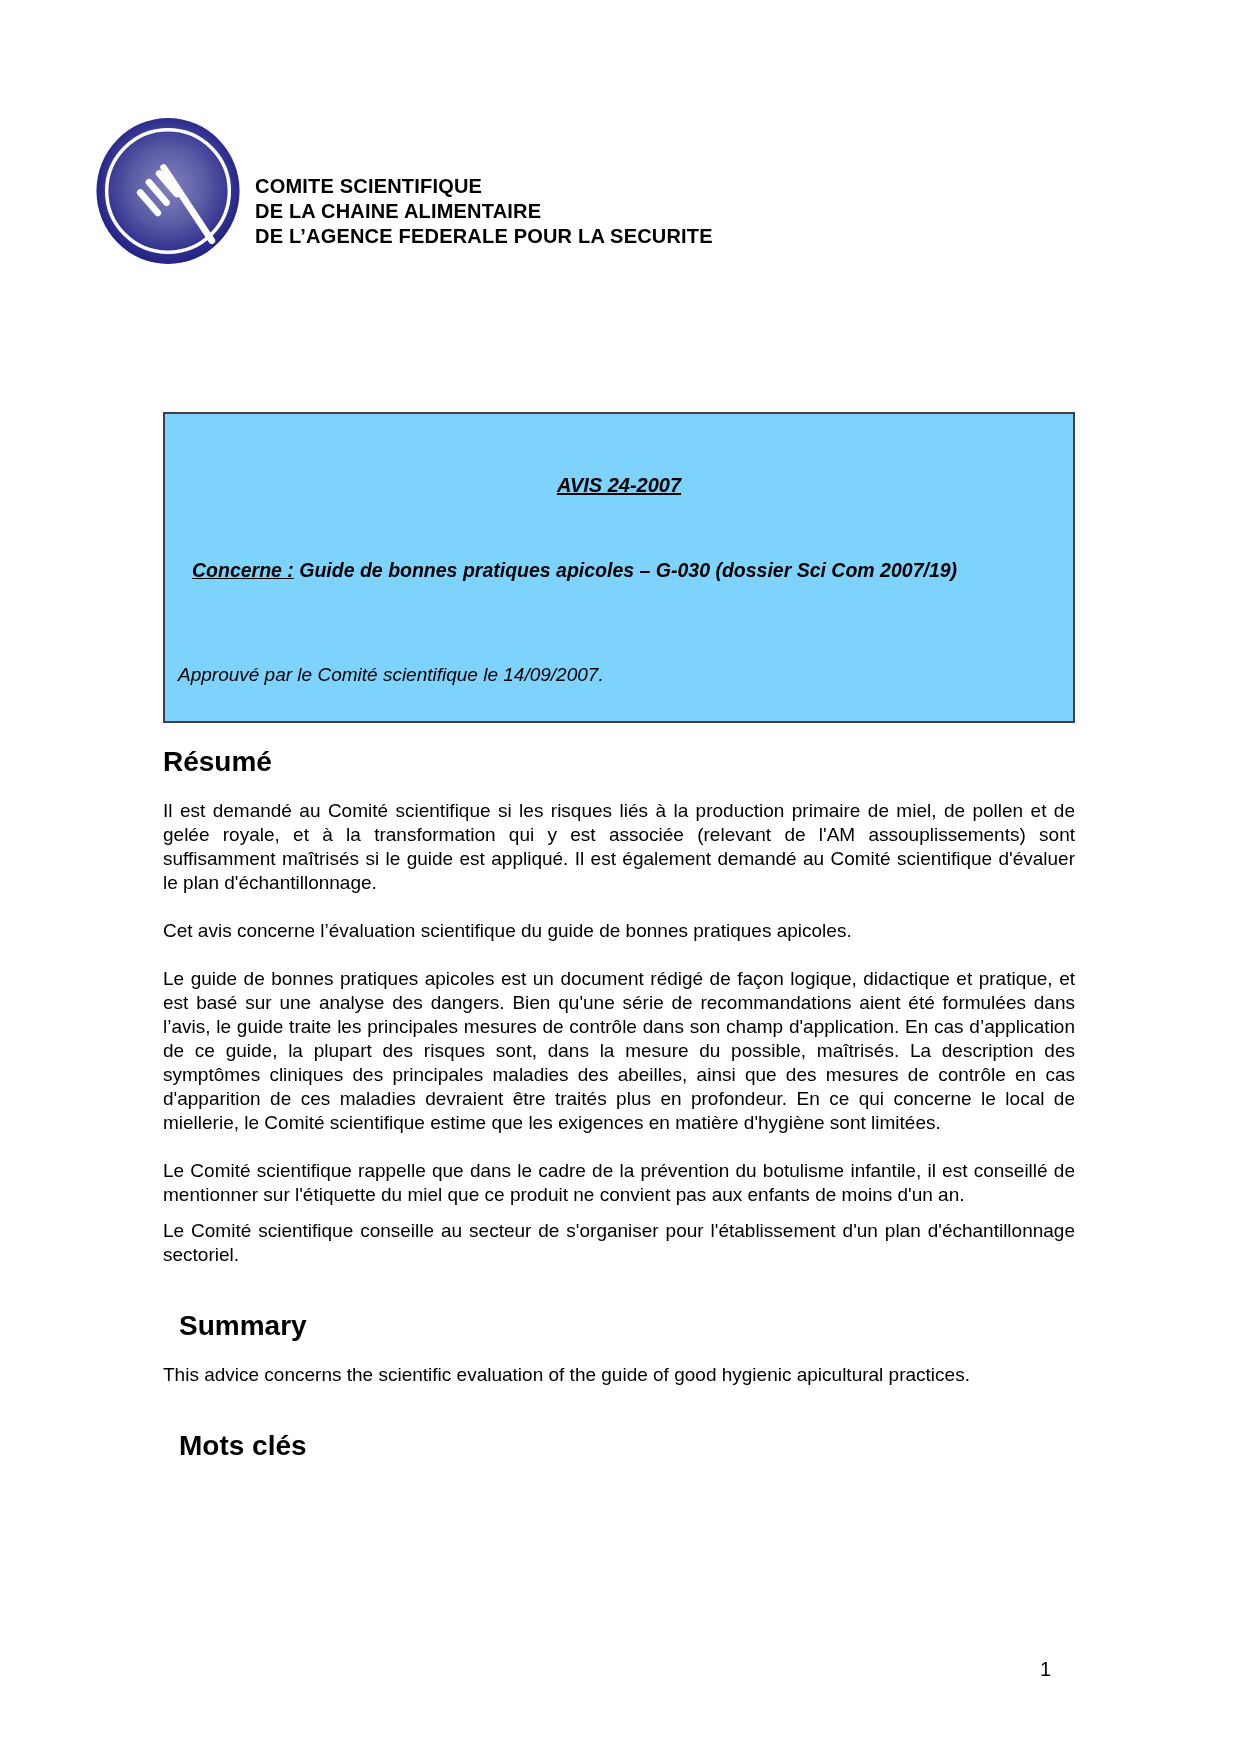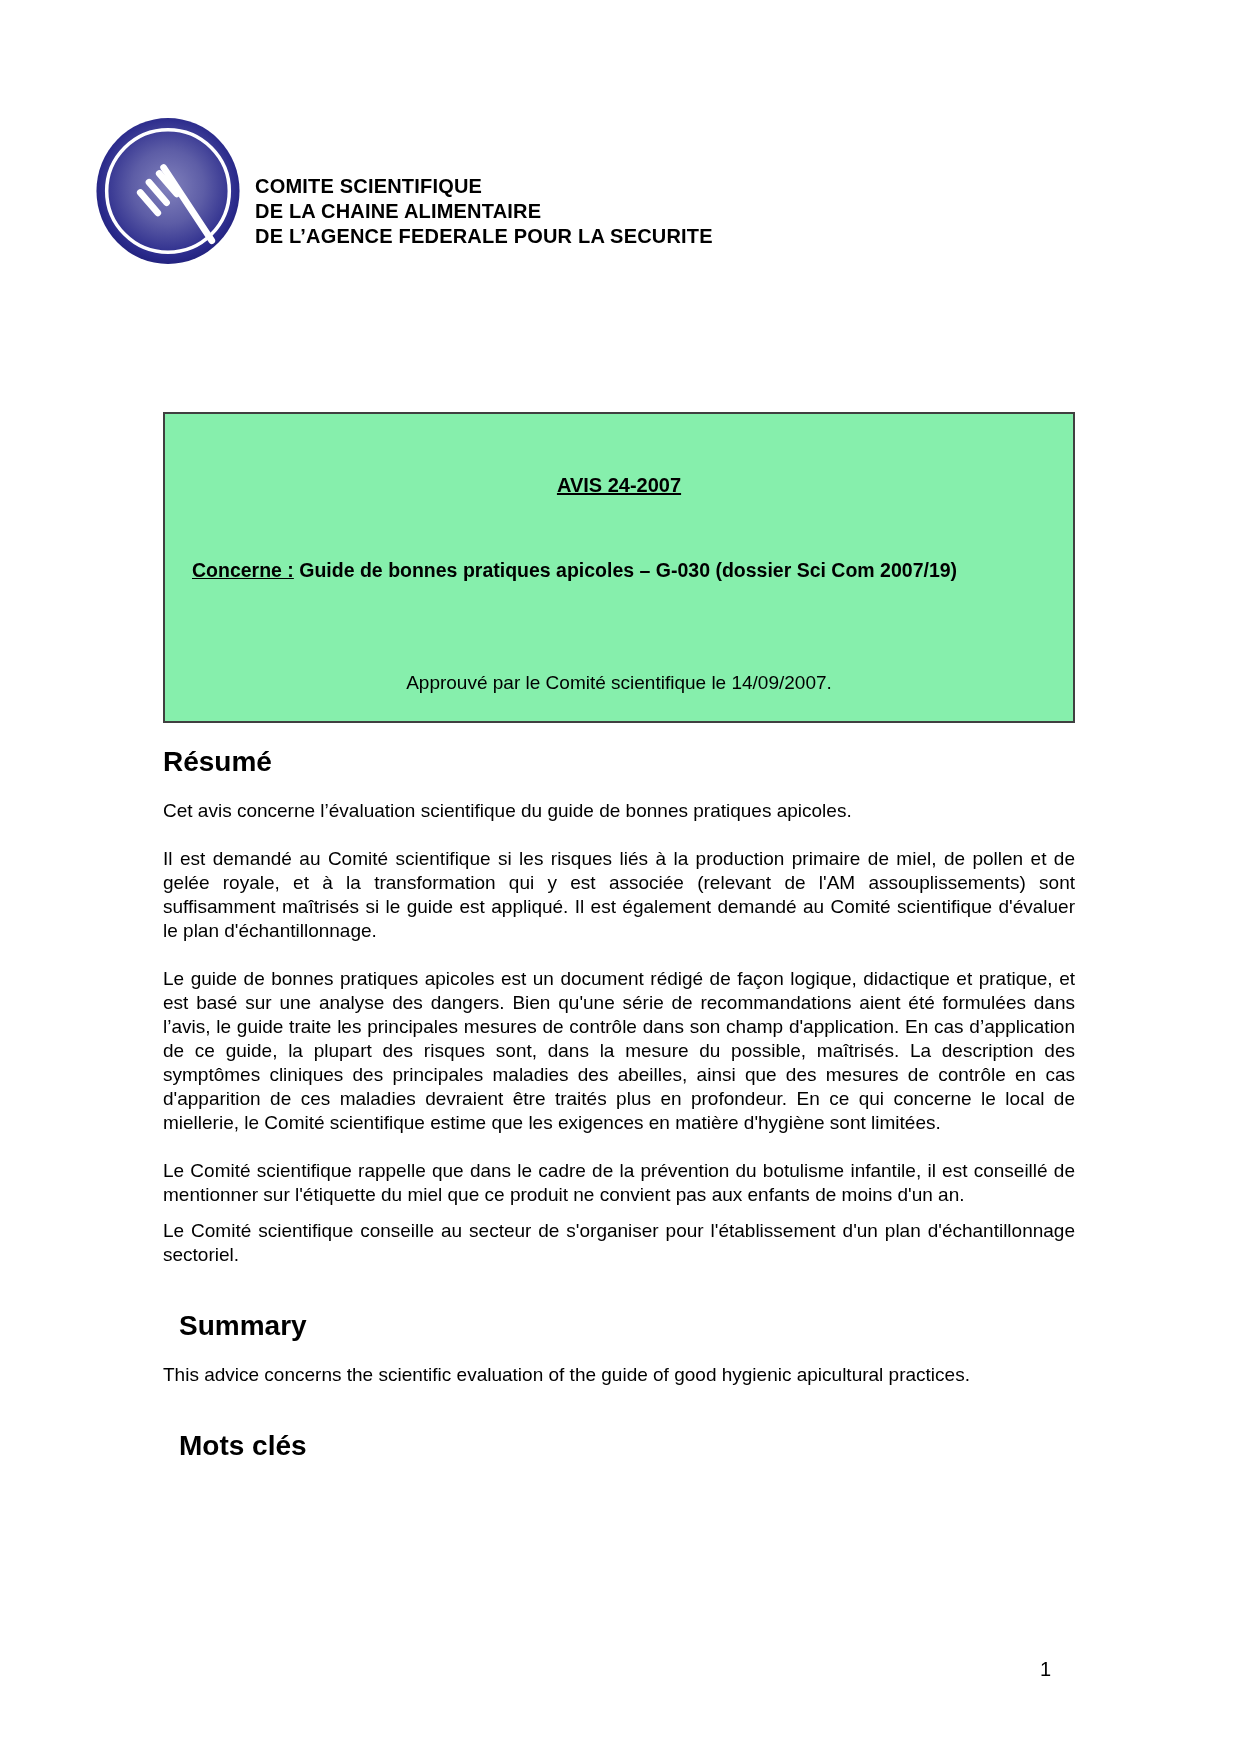--- a/index.html
+++ b/index.html
@@ -14,27 +14,27 @@
   }
 
   
   .header { position: absolute; left: 95px; top: 116px; display: flex; align-items: flex-start; }
   .logo { width: 146px; height: 150px; display: block; }
   .org { margin-left: 14px; padding-top: 58px; font-weight: 700; font-size: 20px; line-height: 25px; letter-spacing: 0.2px; }
 
   
   .advice-box {
     position: absolute; left: 163px; top: 412px; width: 912px; height: 311px;
-    border: 2px solid #404040; box-sizing: border-box; background: #86efac;
+    border: 2px solid #404040; box-sizing: border-box; background: #7dd3fc; font-style: italic;
   }
   .advice-title { position: absolute; top: 60px; left: 0; right: 0; text-align: center; font-size: 20px; font-weight: 700; }
   .advice-title .u { text-decoration: underline; }
   .concern { position: absolute; top: 142px; left: 27px; right: 13px; font-size: 19.5px; font-weight: 700; line-height: 29px; text-align: justify; margin: 0; }
   .concern .label { text-decoration: underline; }
-  .approval { position: absolute; top: 258px; left: 13px; right: 13px; font-size: 19px; margin: 0; text-align: center; }
+  .approval { position: absolute; top: 250px; left: 13px; right: 13px; font-size: 19px; margin: 0; }
 
   
   .content { position: absolute; left: 163px; top: 723px; width: 912px; }
   .content h2 { font-size: 28px; font-weight: 700; margin: 26px 0 0 0; line-height: 26px; }
   .content h2.spaced { margin-top: 46px; margin-left: 16px; }
   .content p { font-size: 19px; line-height: 24px; margin: 24px 0 0 0; text-align: justify; }
   .content p.tight { margin-top: 12px; }
 
   .page-number { position: absolute; left: 1040px; top: 1658px; font-size: 20px; }
 </style>
@@ -75,22 +75,22 @@
     </div>
     <p class="concern">
       <span class="label">Concerne :</span>
       <span>Guide de bonnes pratiques apicoles – G-030 (dossier Sci Com 2007/19)</span>
     </p>
     <p class="approval">Approuvé par le Comité scientifique le 14/09/2007.</p>
   </div>
 
   <div class="content">
     <h2>Résumé</h2>
+    <p>Il est demandé au Comité scientifique si les risques liés à la production primaire de miel, de pollen et de gelée royale, et à la transformation qui y est associée (relevant de l'AM assouplissements) sont suffisamment maîtrisés si le guide est appliqué. Il est également demandé au Comité scientifique d'évaluer le plan d'échantillonnage.</p>
     <p>Cet avis concerne l’évaluation scientifique du guide de bonnes pratiques apicoles.</p>
-    <p>Il est demandé au Comité scientifique si les risques liés à la production primaire de miel, de pollen et de gelée royale, et à la transformation qui y est associée (relevant de l'AM assouplissements) sont suffisamment maîtrisés si le guide est appliqué. Il est également demandé au Comité scientifique d'évaluer le plan d'échantillonnage.</p>
     <p>Le guide de bonnes pratiques apicoles est un document rédigé de façon logique, didactique et pratique, et est basé sur une analyse des dangers. Bien qu'une série de recommandations aient été formulées dans l’avis, le guide traite les principales mesures de contrôle dans son champ d'application. En cas d’application de ce guide, la plupart des risques sont, dans la mesure du possible, maîtrisés. La description des symptômes cliniques des principales maladies des abeilles, ainsi que des mesures de contrôle en cas d'apparition de ces maladies devraient être traités plus en profondeur. En ce qui concerne le local de miellerie, le Comité scientifique estime que les exigences en matière d'hygiène sont limitées.</p>
     <p>Le Comité scientifique rappelle que dans le cadre de la prévention du botulisme infantile, il est conseillé de mentionner sur l'étiquette du miel que ce produit ne convient pas aux enfants de moins d'un an.</p>
     <p class="tight">Le Comité scientifique conseille au secteur de s'organiser pour l'établissement d'un plan d'échantillonnage sectoriel.</p>
 
     <h2 class="spaced">Summary</h2>
     <p>This advice concerns the scientific evaluation of the guide of good hygienic apicultural practices.</p>
 
     <h2 class="spaced">Mots clés</h2>
   </div>
 

